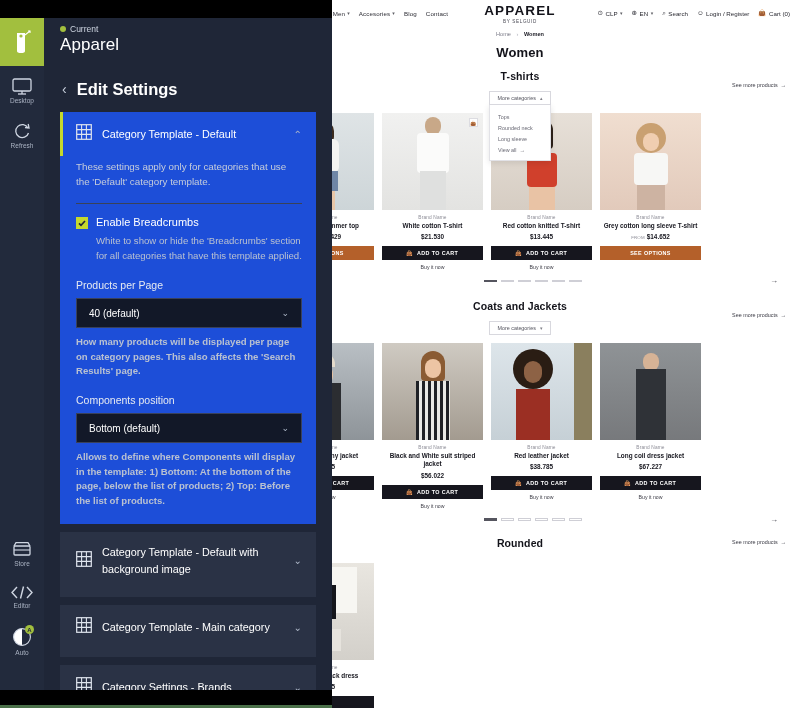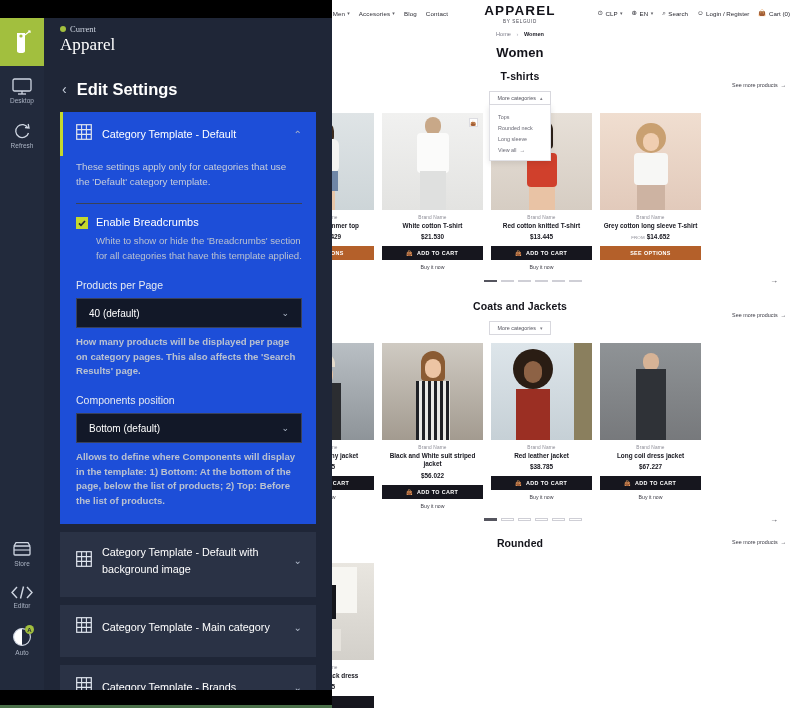--- a/index.html
+++ b/index.html
@@ -250,21 +250,20 @@
   .panel {
     flex: 1;
     background: #1f2637;
     display: flex; flex-direction: column;
     overflow: hidden;
   }
   .panel-head {
     height: 48px;
     background: #1f2637;
     padding: 6px 16px 0;
-    font-family: Liberation Serif, serif;
   }
   .ph-current {
     display: flex; align-items: center; gap: 4px;
     font-size: 8.5px; color: #cfd6e2;
   }
   .dot-green { width: 6px; height: 6px; border-radius: 50%; background: #a2bf3e; }
   .ph-title {
     font-size: 17px; color: #ffffff; margin-top: 1px; letter-spacing: .005em;
   }
   .panel-sub {
@@ -836,20 +835,20 @@
       </div>
 
       <div class="acc collapsed">
         <div class="acc-head">
           <span class="acc-icon">
             <svg width="16" height="16" viewBox="0 0 16 16" fill="none">
               <rect x="0.7" y="0.7" width="14.6" height="14.6" stroke="#dfe5ee" stroke-width="1.2"></rect>
               <path d="M0.7 5.6 H15.3 M0.7 10.4 H15.3 M5.6 0.7 V15.3 M10.4 0.7 V15.3" stroke="#dfe5ee" stroke-width="1.1"></path>
             </svg>
           </span>
-          <span class="acc-title">Category Template - Brands</span>
+          <span class="acc-title">Category Settings - Brands</span>
           <span class="acc-chevron">⌄</span>
         </div>
       </div>
 
     </div>
   </div>
 </div>
 
 </body></html>

